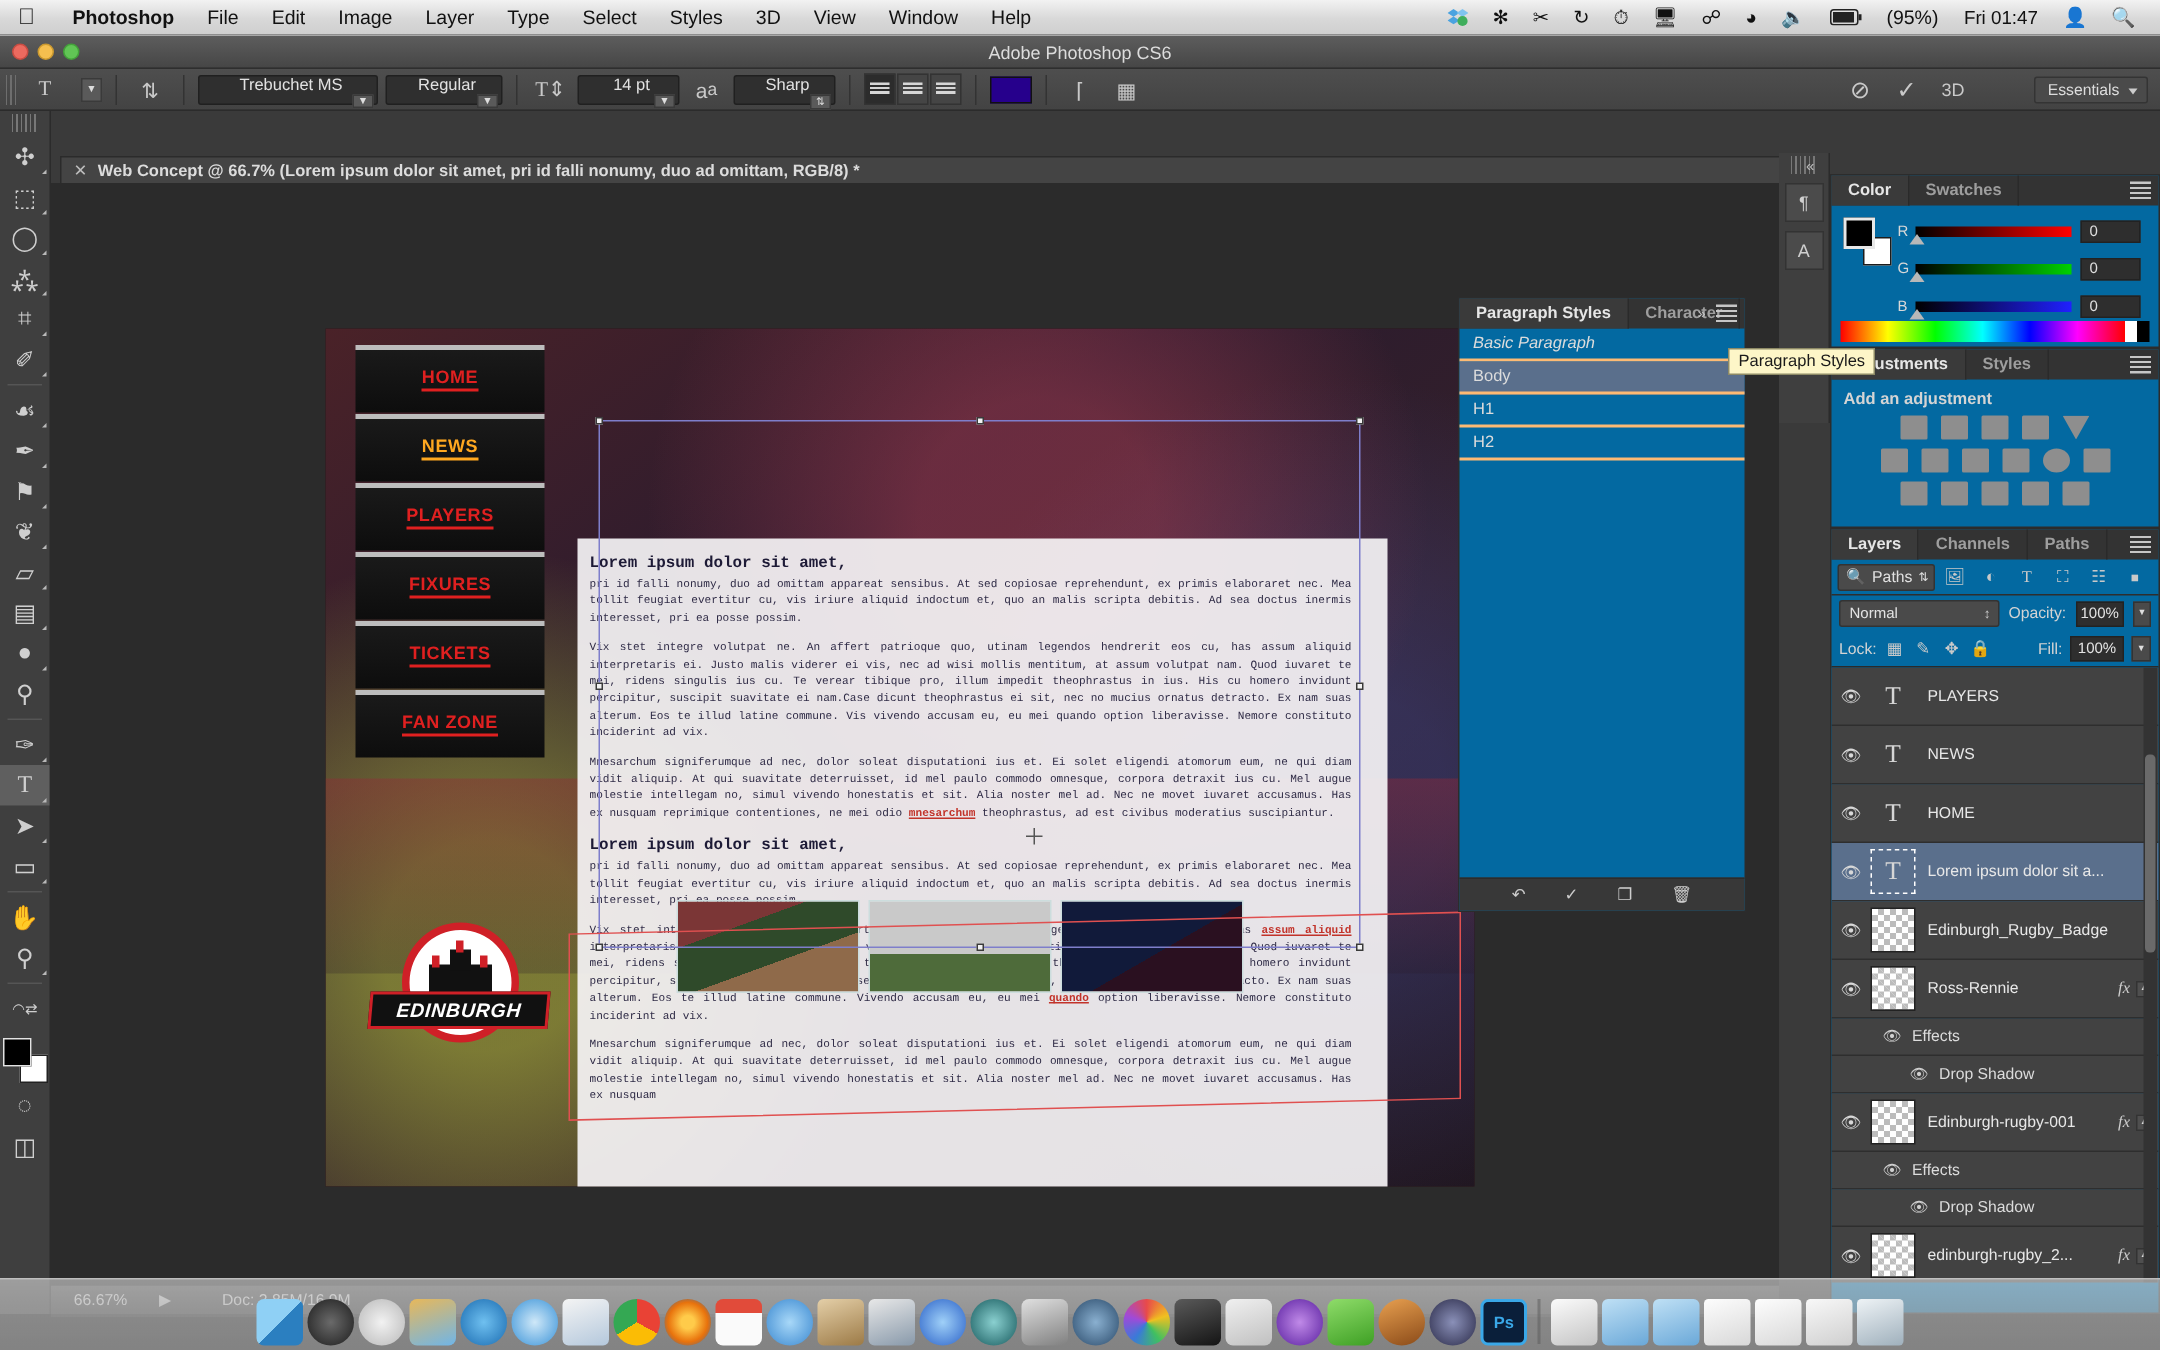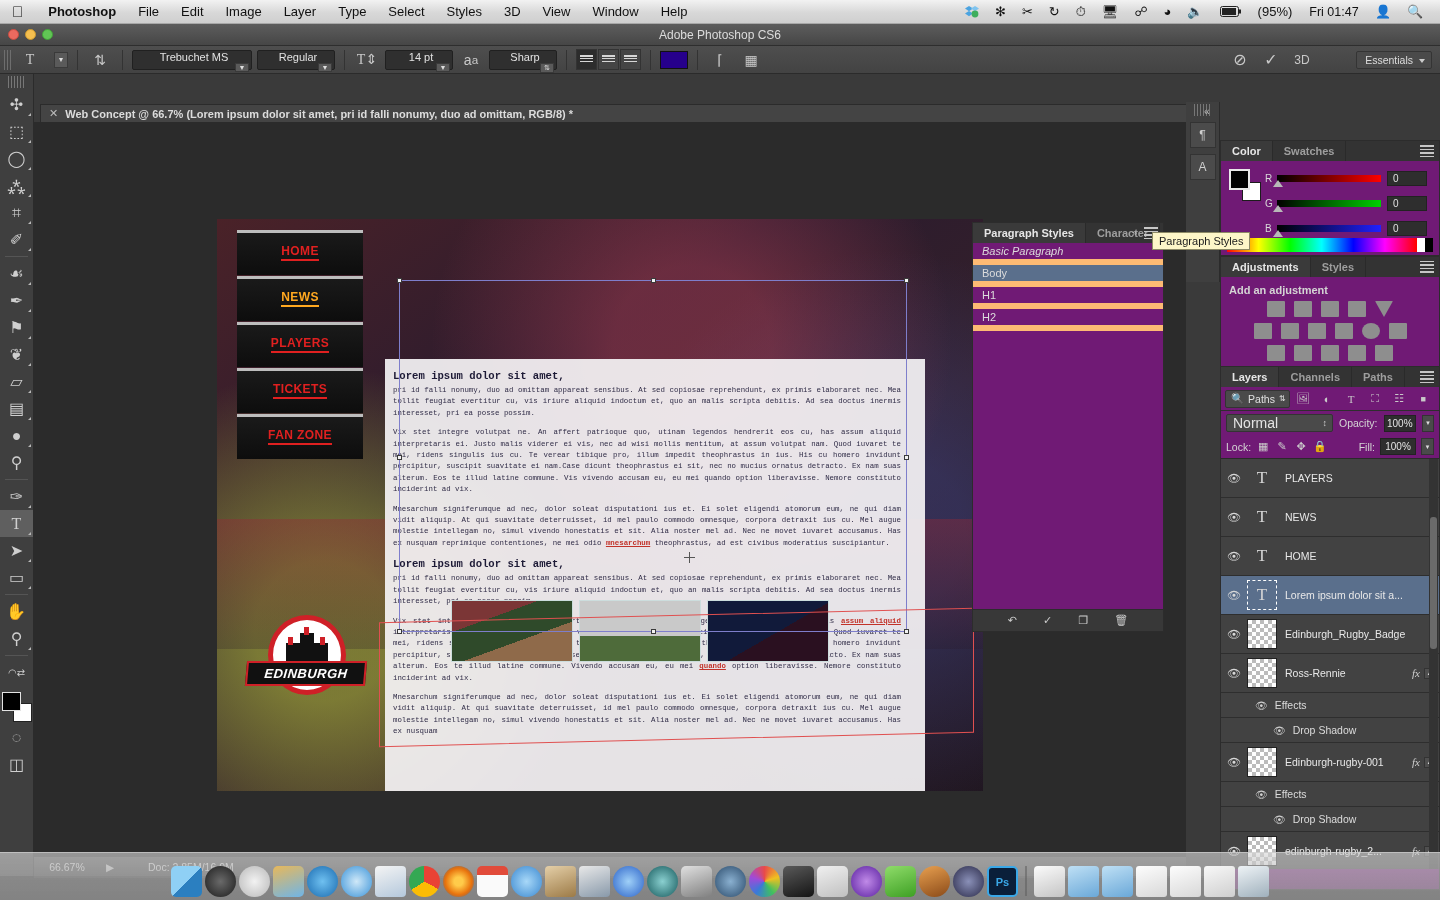--- a/index.html
+++ b/index.html
@@ -140,21 +140,21 @@
   .centermark:after{ left:0; top:5px; width:11px; height:1px; }
 
   
   .rightdock { position:absolute; left:1186px; top:50px; width:254px; height:802px; background:#3a3a3a; }
   .railcol { position:absolute; left:1186px; top:78px; width:34px; height:180px; background:#3f3f3f;
      border-right:1px solid #2b2b2b; }
   .railbtn { width:26px; height:26px; margin:6px auto; background:#4b4b4b; border:1px solid #333;
      display:flex; align-items:center; justify-content:center; color:#cfcfcf; font-size:12px; }
   .railarrow { position:absolute; left:1204px; top:82px; color:#bbb; font-size:10px; }
 
-  .panel { position:absolute; background:#701a75; border:1px solid #2c2c2c;margin-top:24px; }
+  .panel { position:absolute; background:#0369a1; border:1px solid #2c2c2c; }
   .ptabs { height:20px; background:#333; display:flex; align-items:flex-end; position:relative; }
   .ptab { height:20px; padding:0 11px; display:flex; align-items:center; font-size:11px;
      color:#9e9e9e; font-weight:bold; border-right:1px solid #2a2a2a; }
   .ptab.on { background:#3a3a3a; color:#e6e6e6; }
   .pmenu { position:absolute; right:5px; top:4px; width:14px; height:12px;
      background-image:repeating-linear-gradient(180deg,#c6c6c6 0 1.5px,transparent 1.5px 3.5px); }
   .pdbl { position:absolute; right:26px; top:5px; color:#c6c6c6; font-size:9px; }
 
   
   .colorpanel { left:1220px; top:92px; width:220px; height:116px; }
@@ -175,29 +175,29 @@
   .spectrum { position:absolute; left:6px; bottom:5px; width:206px; height:14px;
      background:linear-gradient(90deg,#ff0000,#ffff00,#00ff00,#00ffff,#0000ff,#ff00ff,#ff0000 92%,#fff 92% 96%,#000 96%); }
 
   
   .adjpanel { left:1220px; top:208px; width:220px; height:120px; }
   .adj-title { color:#d4d4d4; font-size:11px; font-weight:bold; padding:7px 0 5px 8px; }
   .adj-row { display:flex; justify-content:center; gap:9px; margin-bottom:6px; }
   .adj-i { width:18px; height:16px; background:#8e8e8e; border-radius:1px; }
 
   
-  .layerspanel { left:1220px; top:318px; width:220px; height:524px; }
+  .layerspanel { left:1220px; top:328px; width:220px; height:524px; }
   .kindrow { height:24px; display:flex; align-items:center; padding:0 4px; gap:3px; border-bottom:1px solid #2e2e2e;}
   .kindsel { display:flex; align-items:center; height:18px; background:#4a4a4a; border:1px solid #333;
      padding:0 3px 0 5px; color:#e0e0e0; font-size:10.5px; gap:4px; border-radius:2px; }
   .kicon { width:21px; height:19px; display:flex; align-items:center; justify-content:center;
      color:#c9c9c9; font-size:11px; }
   .blendrow { height:24px; display:flex; align-items:center; padding:0 5px; gap:6px; }
   .blendsel { width:118px; height:18px; background:#4a4a4a; border:1px solid #333; color:#e4e4e4;
-     font-size:14px; display:flex; align-items:center; padding-left:6px; position:relative; border-radius:2px; }
+     font-size:10px; display:flex; align-items:center; padding-left:6px; position:relative; border-radius:2px; }
   .blendsel:after { content:"\2195"; position:absolute; right:5px; font-size:9px; color:#ccc; }
   .lbl { color:#d4d4d4; font-size:10.5px; }
   .numbox { width:36px; height:17px; background:#2e2e2e; border:1px solid #222; color:#e4e4e4;
      font-size:10px; display:flex; align-items:center; justify-content:center; }
   .mini-arrow { width:13px; height:17px; background:#4a4a4a; border:1px solid #333;
      display:flex; align-items:center; justify-content:center; font-size:6px; color:#ddd; }
   .lockrow { height:24px; display:flex; align-items:center; padding:0 5px; gap:5px; border-bottom:1px solid #2a2a2a; }
   .lockicon { width:14px; height:14px; color:#cacaca; font-size:11px; display:flex; align-items:center; justify-content:center; }
 
   .layerlist { position:relative; height:410px; overflow:hidden; }
@@ -219,21 +219,21 @@
   .subrow { height:25px; display:flex; align-items:center; background:#424242; border-bottom:1px solid #2e2e2e;
      padding-left:34px; color:#dcdcdc; font-size:10.5px; }
   .subrow.deep { padding-left:52px; }
   .subeye { margin-right:7px; font-size:10px; color:#cfcfcf; }
   .lscroll { position:absolute; right:1px; top:0; width:9px; height:410px; background:#333; }
   .lscroll i { position:absolute; left:1px; top:58px; width:7px; height:132px; background:#6a6a6a; border-radius:3px; }
 
   
   .parapanel { left:972px; top:174px; width:192px; height:410px; z-index:30; }
   .psrow { height:22px; display:flex; align-items:center; padding-left:9px;
-     color:#dcdcdc; font-size:11px; border-bottom:6px solid #fdba74; }
+     color:#dcdcdc; font-size:11px; border-bottom:2px solid #fdba74; }
   .psrow.basic { font-style:italic; }
   .psrow.on { background:#5a6f8c; }
   .psfoot { position:absolute; bottom:0; left:0; right:0; height:22px; background:#383838;
      border-top:1px solid #2c2c2c; display:flex; align-items:center; justify-content:center; gap:26px;
      color:#cdcdcd; font-size:11px; }
   .tooltip { position:absolute; left:1152px; top:208px; background:#fdf6c8; border:1px solid #8d8a66;
      color:#1a1a1a; font-size:11px; padding:2px 6px; z-index:40; white-space:nowrap; }
 
   
   .statusbar { position:absolute; left:34px; bottom:0; width:1180px; height:20px;
@@ -412,20 +412,23 @@
         <div class="navbtn">
             <span>HOME</span>
           </div>
         <div class="navbtn act">
             <span>NEWS</span>
           </div>
         <div class="navbtn">
             <span>PLAYERS</span>
           </div>
         <div class="navbtn">
+            <span>FIXURES</span>
+          </div>
+        <div class="navbtn">
             <span>TICKETS</span>
           </div>
         <div class="navbtn">
             <span>FAN ZONE</span>
           </div>
       </div>
 
       <div class="card">
         <div class="cardtxt">
           <h3>Lorem ipsum dolor sit amet,</h3>

